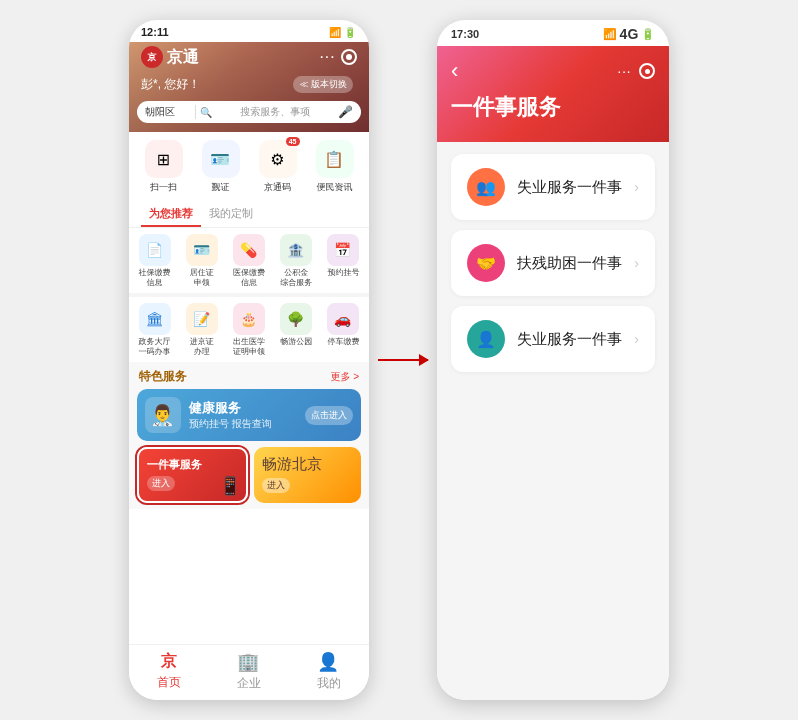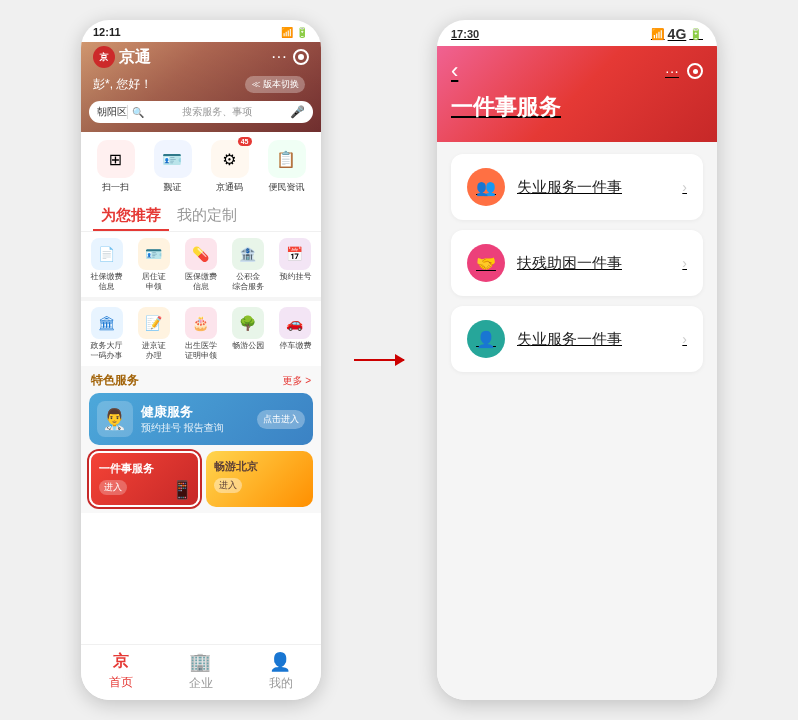--- a/index.html
+++ b/index.html
@@ -8,21 +8,21 @@
       display: flex;
       justify-content: center;
       align-items: center;
       width: 798px;
       height: 720px;
       font-family: -apple-system, 'PingFang SC', 'Microsoft YaHei', sans-serif;
       overflow: hidden;
     }
     .container {
       display: flex;
-      gap: 28px;
+      gap: 4px;
       align-items: center;
       width: 798px;
       height: 720px;
       background: #f0f0f0;
       padding: 20px;
       justify-content: center;
     }
 
     
     .phone {
@@ -30,21 +30,21 @@
       height: 680px;
       background: #fff;
       border-radius: 28px;
       overflow: hidden;
       box-shadow: 0 4px 20px rgba(0,0,0,0.2);
       display: flex;
       flex-direction: column;
       position: relative;
     }
     .phone-left { width: 240px; }
-    .phone-right { width: 280px; text-decoration: underline; }
+    .phone-right { width: 232px; }
 
     
     .status-bar {
       display: flex;
       justify-content: space-between;
       align-items: center;
       padding: 6px 12px 4px;
       font-size: 11px;
       font-weight: 600;
       background: transparent;
@@ -113,21 +113,21 @@
       margin: 4px 8px;
       border-radius: 16px;
       padding: 4px 8px;
       gap: 4px;
       position: relative; z-index: 2;
     }
     .district-tag {
       font-size: 10px;
       color: #333;
       border-right: 1px solid #ddd;
-      padding-right: 0;
+      padding-right: 20px;
     }
     .search-text { font-size: 10px; color: #999; flex: 1; text-align: center; }
     .search-mic { font-size: 12px; color: #999; }
 
     
     .menu-row {
       display: flex;
       justify-content: space-around;
       padding: 8px 6px 4px;
       background: #fff;
@@ -164,21 +164,21 @@
     }
 
     
     .tabs {
       display: flex;
       background: #fff;
       padding: 4px 12px 0;
       border-bottom: 1px solid #f0f0f0;
     }
     .tab {
-      font-size: 15px;
+      font-size: 11px;
       padding: 4px 8px;
       color: #999;
       border-bottom: 2px solid transparent;
     }
     .tab.active {
       color: #e53935;
       border-bottom: 2px solid #e53935;
       font-weight: bold;
     }
 
@@ -270,21 +270,21 @@
       margin-top: 4px;
     }
     .card-beijing {
       flex: 1;
       background: linear-gradient(135deg, #ffd54f, #ff8f00);
       border-radius: 10px;
       padding: 8px;
       height: 56px;
       overflow: hidden;
     }
-    .card-beijing-title { font-size: 11px; font-weight: bold; color: #5d4037; }
+    .card-beijing-title { font-size: 15px; font-weight: normal; color: #5d4037; }
     .card-beijing-enter {
       display: inline-block;
       background: rgba(255,255,255,0.4);
       color: #5d4037;
       border-radius: 8px;
       padding: 1px 5px;
       font-size: 9px;
       margin-top: 2px;
     }
 

